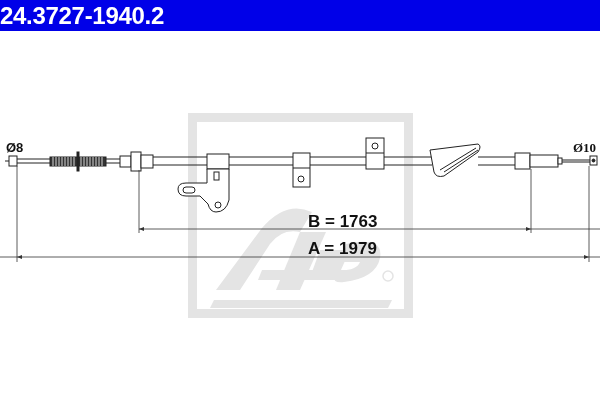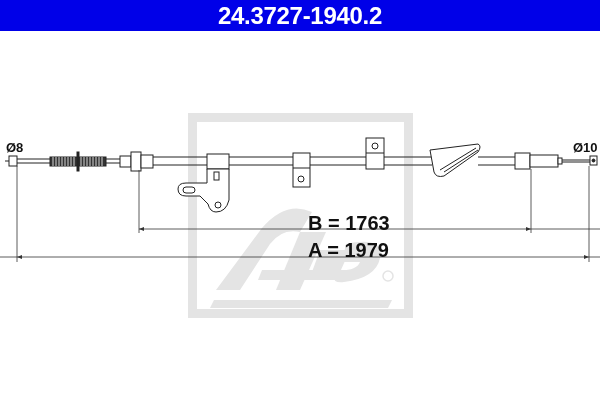--- a/index.html
+++ b/index.html
@@ -1,22 +1,22 @@
 <!DOCTYPE html>
 <html><head>
 <meta charset="utf-8">
 <style>
   html, body { margin:0; padding:0; background:#ffffff; }
   body { width:600px; height:400px; position:relative; overflow:hidden; font-family:"Liberation Sans", sans-serif; }
   .header { position:absolute; left:0; top:0; width:600px; height:31px; background:#0000e8; color:#ffffff;
-            font-weight:bold; font-size:24px; display:flex; align-items:center; justify-content:center; gap:34px; letter-spacing:-0.3px; }
+            font-weight:bold; font-size:24px; display:flex; align-items:center; justify-content:flex-start; gap:34px; letter-spacing:-0.3px; }
   .header span { display:block; line-height:31px; }
   svg.drawing { position:absolute; left:0; top:31px; }
   .lbl { position:absolute; font-weight:bold; font-size:13px; color:#111;text-align:center; }
-  .dim-lbl { position:absolute; font-weight:bold; font-size:20px; color:#111; }
+  .dim-lbl { position:absolute; font-weight:bold; font-size:17px; color:#111; }
 </style>
 </head>
 <body>
 
 <div class="header">
   <span>24.3727-1940.2</span>
 </div>
 
 <svg class="drawing" width="600" height="369" viewBox="0 31 600 369" xmlns="http://www.w3.org/2000/svg">
 
@@ -126,15 +126,15 @@
   </g>
   <g fill="#333">
     <path d="M139 229 l5 -2 v4 z"></path>
     <path d="M531 229 l-5 -2 v4 z"></path>
     <path d="M17 257 l5 -2 v4 z"></path>
     <path d="M589 257 l-5 -2 v4 z"></path>
   </g>
 </svg>
 
 <div class="lbl" style="left:6px; top:140px;">Ø8</div>
-<div class="lbl" style="left:573px; top:140px;">Ø10</div>
+<div class="lbl" style="left:573px; top:140px;font-family:Liberation Serif, serif;">Ø10</div>
 <div class="dim-lbl" style="left:308px; top:212px;">B = 1763</div>
 <div class="dim-lbl" style="left:308px; top:239px;">A = 1979</div>
 
 </body></html>

